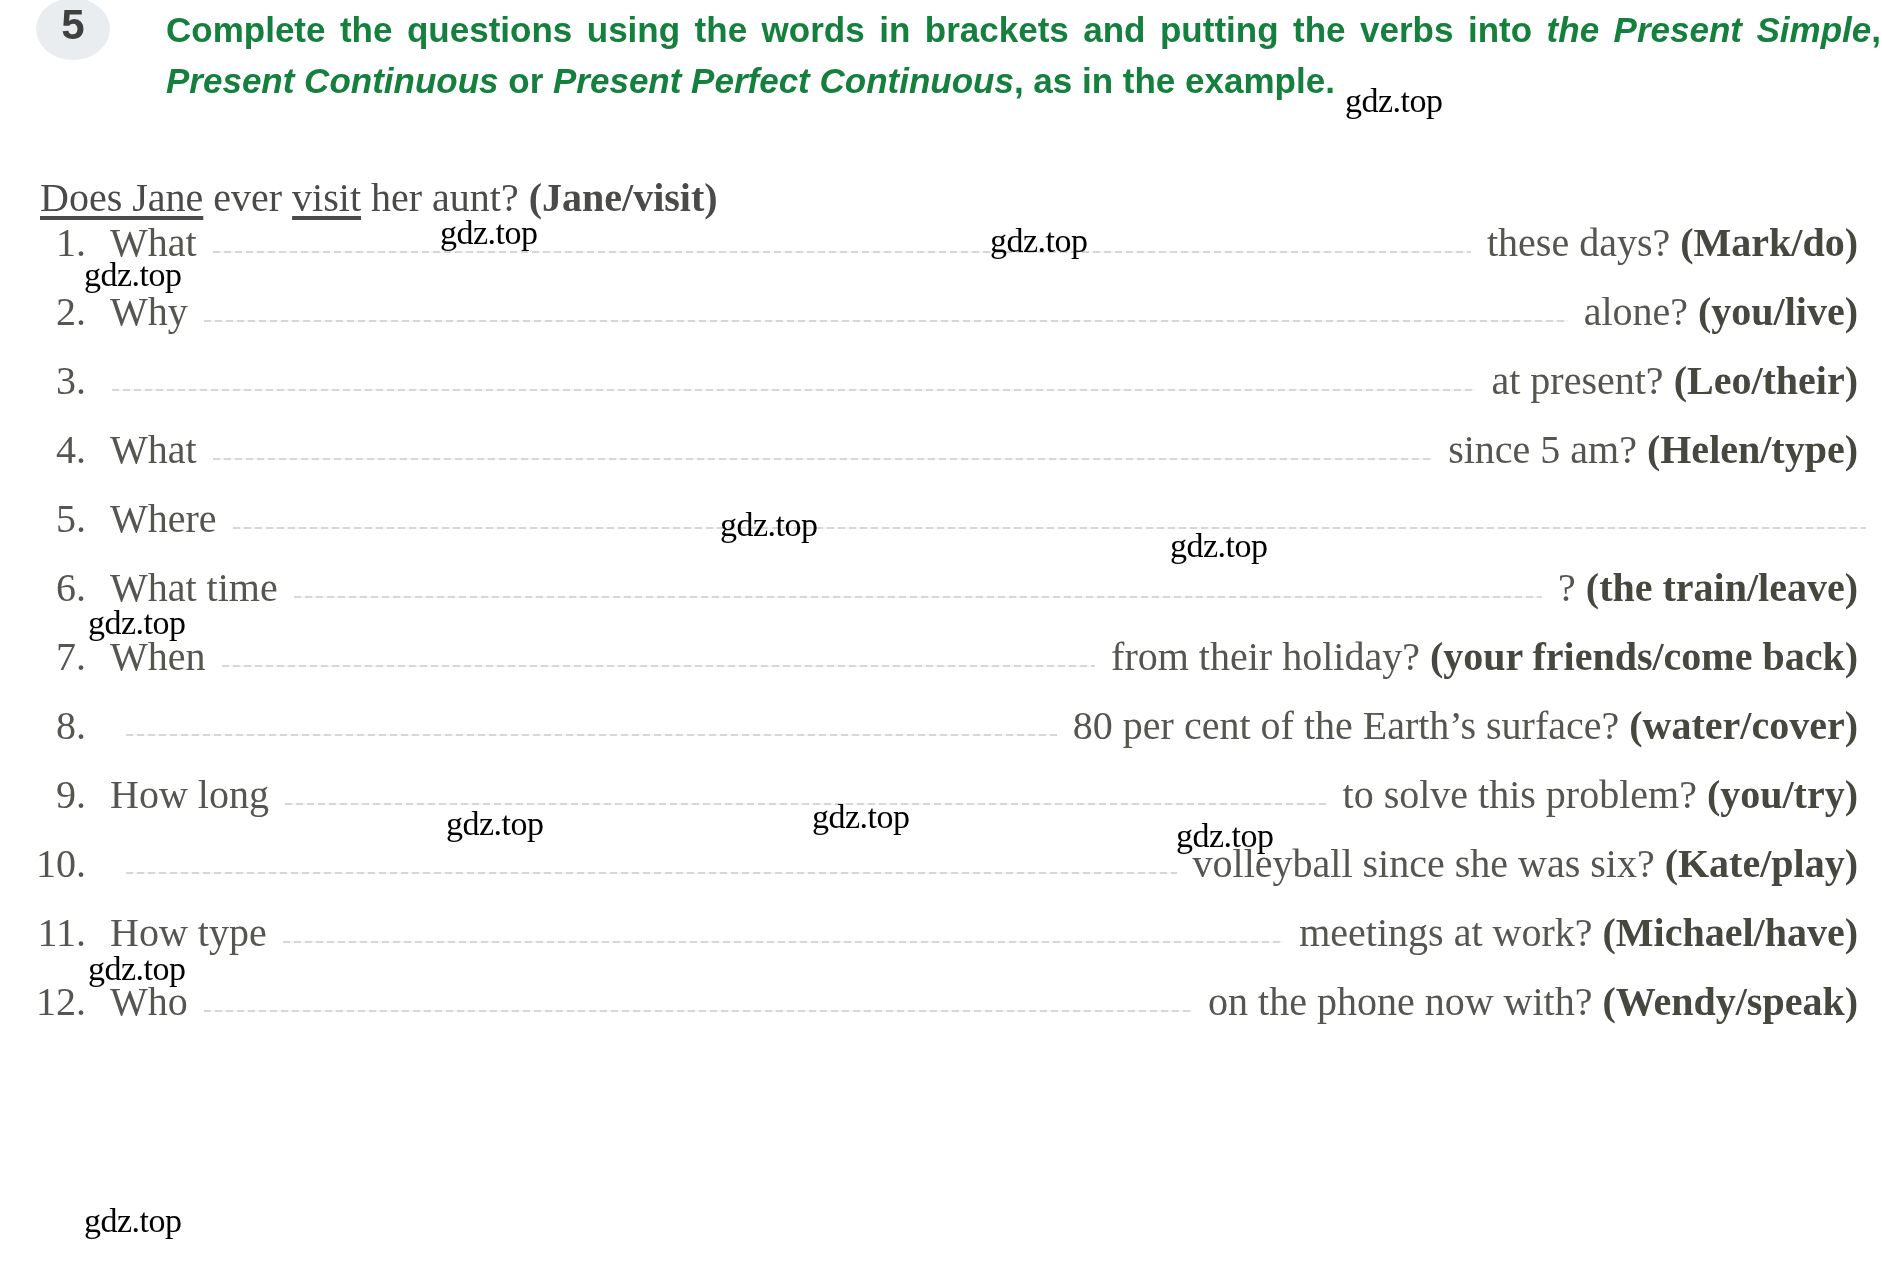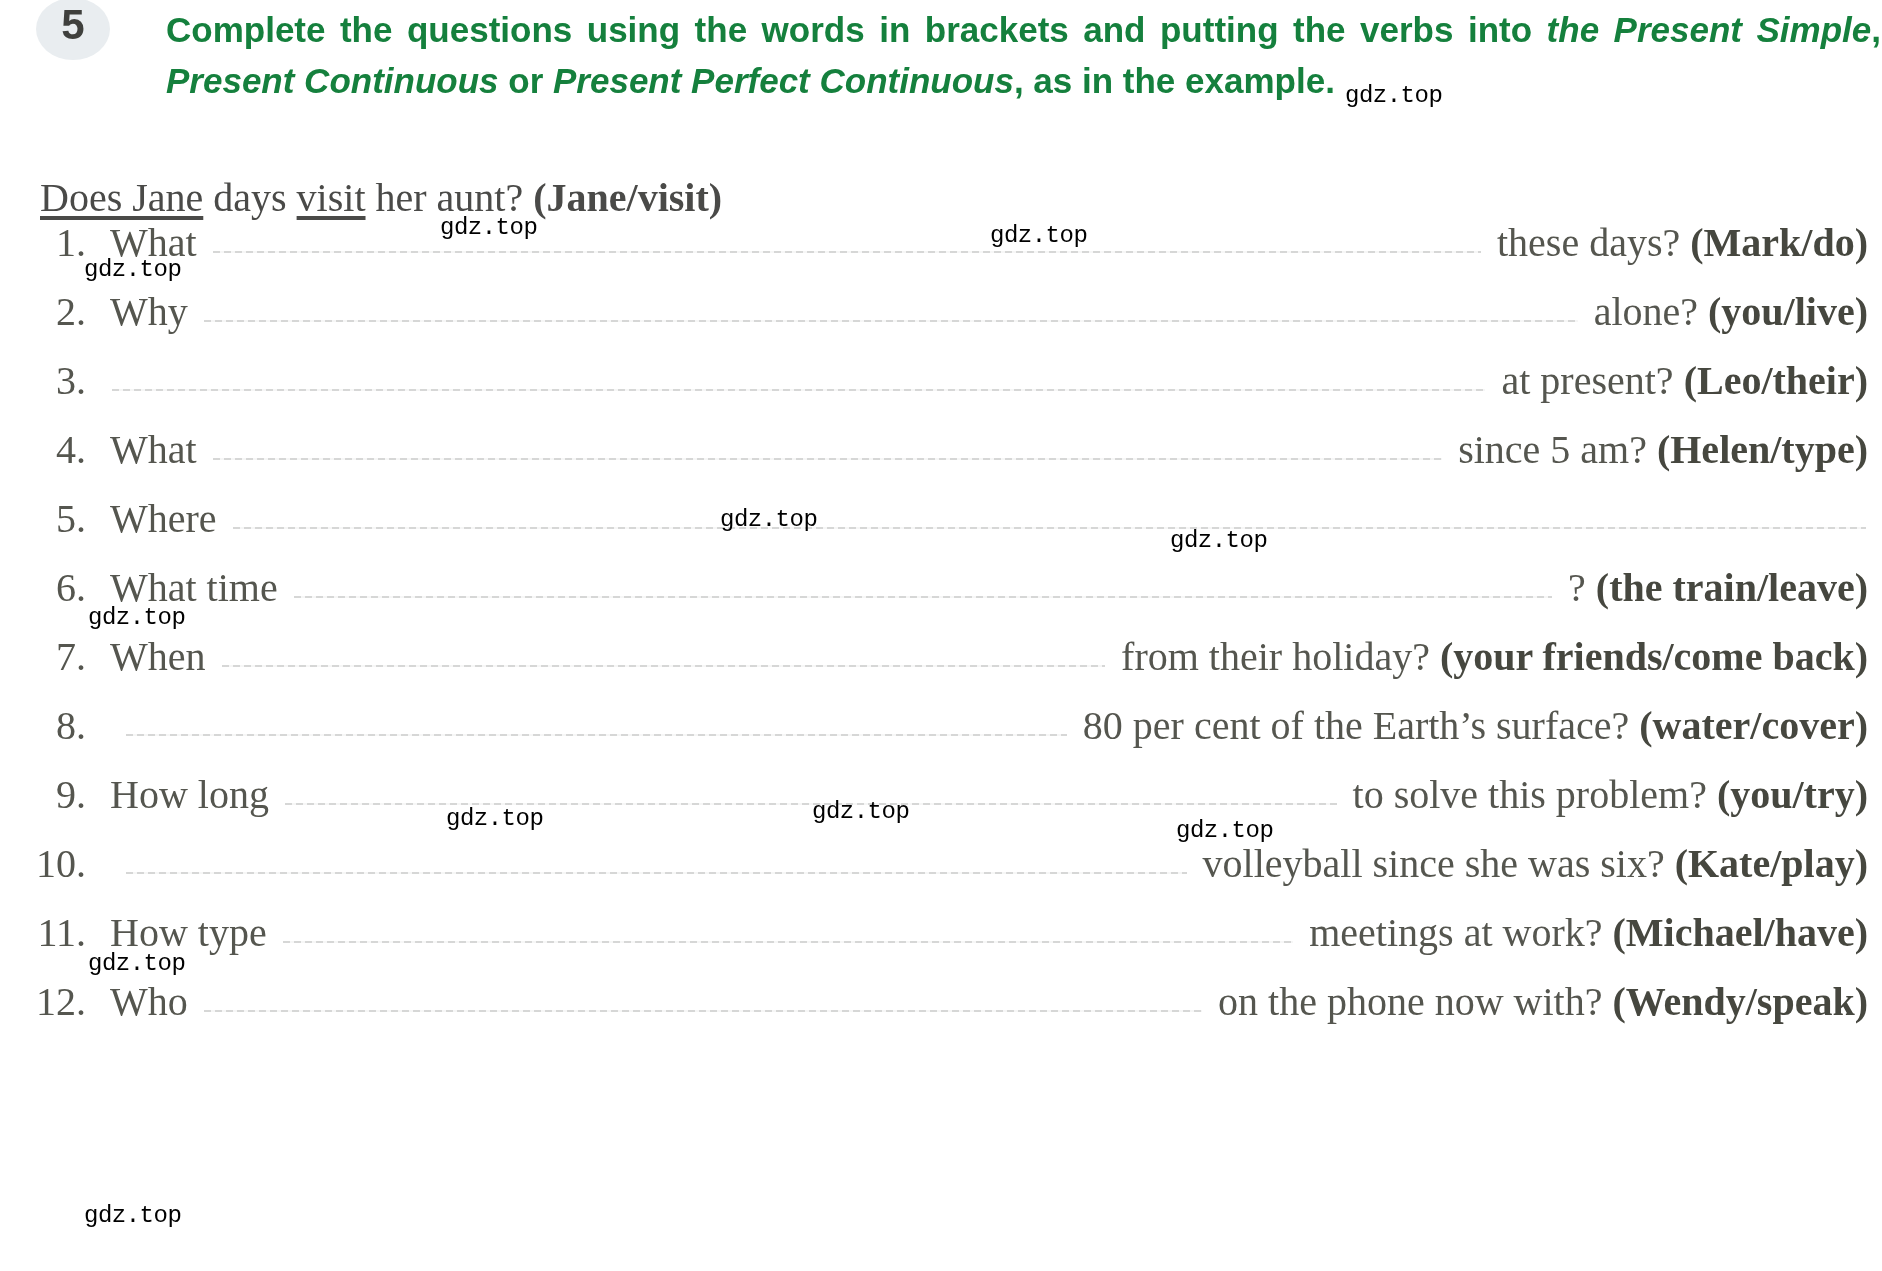--- a/index.html
+++ b/index.html
@@ -119,48 +119,48 @@
     height: 2px;
     background: repeating-linear-gradient(
         to right,
         rgba(120,122,120,0.30) 0px,
         rgba(120,122,120,0.30) 7px,
         rgba(170,172,170,0.10) 7px,
         rgba(170,172,170,0.10) 11px);
   }
   .qtail {
     flex: 0 0 auto;
-    padding-right: 14px;
+    padding-right: 24px;
     text-align: left;
   }
   .qtail .bk { font-weight: bold; color: #46473f; }
 
   
   .wm {
     position: absolute;
-    font-family: Liberation Mono, monospace;
-    font-size: 24px;
+    font-family: Liberation Serif, serif;
+    font-size: 34px;
     font-weight: normal;
     color: #000000;
     letter-spacing: -0.5px;
     white-space: nowrap;
     pointer-events: none;
   }
 </style>
 </head>
 <body>
 
 <div class="header">
   <div class="ex-badge"></div>
   <div class="ex-number">5</div>
   <div class="instruction"><span>Complete the questions using the words in brackets and putting the verbs into </span><span class="ital">the Present Simple</span><span>, </span><span class="ital">Present Continuous</span><span> or </span><span class="ital">Present Perfect Continuous</span><span>, as in the example.</span></div>
 </div>
 
 <div class="example">
-  <span class="u">Does Jane</span><span> days </span><span class="u">visit</span><span> her aunt? </span><span class="bk">(Jane/visit)</span>
+  <span class="u">Does Jane</span><span> ever </span><span class="u">visit</span><span> her aunt? </span><span class="bk">(Jane/visit)</span>
 </div>
 
 <div class="qlist">
     <div class="qrow">
       <span class="qnum">1.</span>
       <span class="qlead">What</span>
       <span class="blank"></span>
       <span class="qtail"><span>these days? </span><span class="bk">(Mark/do)</span></span>
     </div>
     <div class="qrow">

